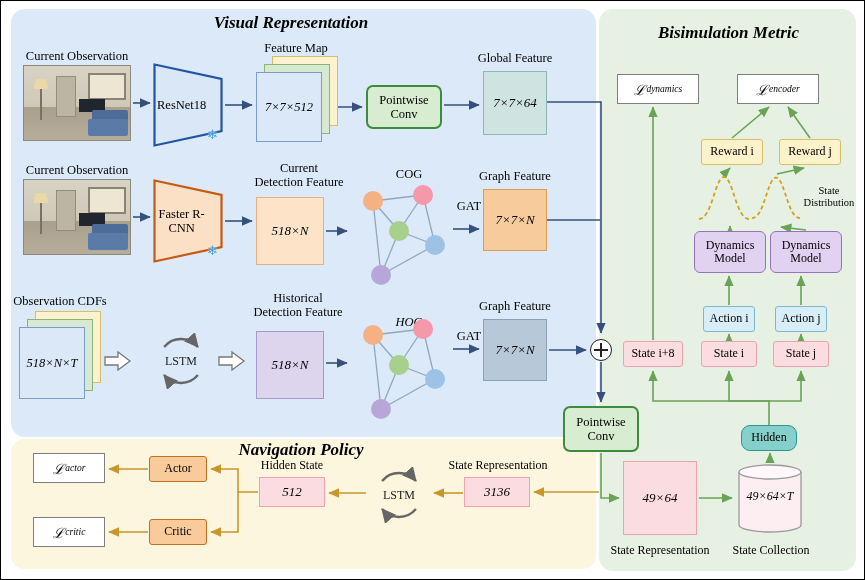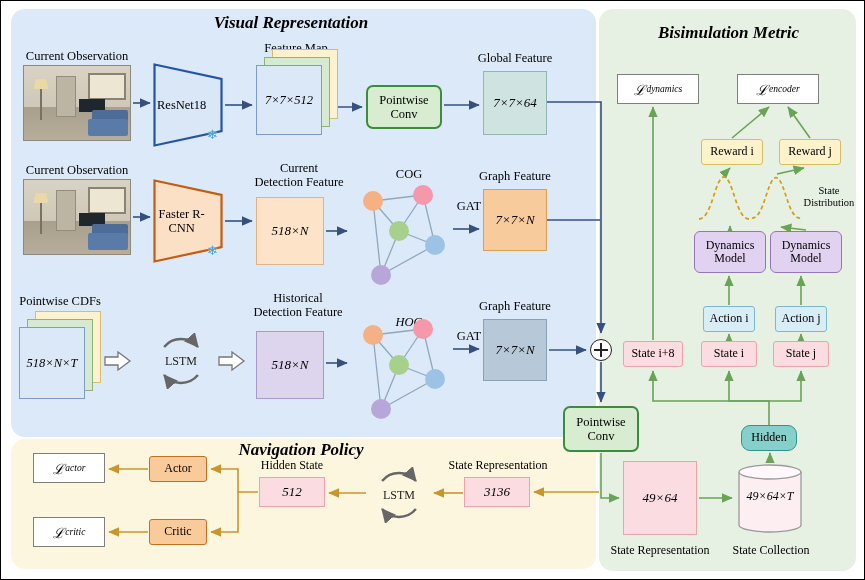--- a/index.html
+++ b/index.html
@@ -138,21 +138,21 @@
 
   <div class="trap" style="left:152px;top:62px;width:70px;height:84px;">
     <svg width="70" height="84" viewBox="0 0 70 84">
         <polygon points="1.5,1.5 68.5,16 68.5,68 1.5,82.5" fill="#d9e7f7" stroke="#2255a4" stroke-width="2.2"></polygon>
       </svg>
     <div class="tlabel">ResNet18</div>
   </div>
   <span class="snow" style="left:206px;top:126px;">❄</span>
 
   <div class="lbl" style="left:254px;top:40px;width:82px;">Feature Map</div>
-  <div class="stack abs" style="left:255px;top:48px;width:80px;height:86px;">
+  <div class="stack abs" style="left:255px;top:55px;width:80px;height:86px;">
     <div class="layer back" style="left:16px;top:0;width:66px;height:70px;"></div>
     <div class="layer mid" style="left:8px;top:8px;width:66px;height:70px;"></div>
     <div class="layer front" style="left:0;top:16px;width:66px;height:70px;">7×7×512</div>
   </div>
 
   <div class="conv" style="left:365px;top:84px;width:76px;height:44px;">Pointwise Conv</div>
 
   <div class="lbl" style="left:469px;top:50px;width:90px;">Global Feature</div>
   <div class="sq" style="left:482px;top:70px;width:64px;height:64px;background:#cfe3e1;border-color:#8fb8b2;">7×7×64</div>
 
@@ -197,21 +197,21 @@
       <circle cx="72" cy="12" r="10" fill="#f598a9"></circle>
     <circle cx="48" cy="48" r="10" fill="#a8d08d"></circle>
       <circle cx="84" cy="62" r="10" fill="#9cc3e5"></circle>
     <circle cx="30" cy="92" r="10" fill="#b7a7d8"></circle>
   </svg>
   <div class="lbl" style="left:446px;top:198px;width:44px;">GAT</div>
 
   <div class="lbl" style="left:469px;top:168px;width:90px;">Graph Feature</div>
   <div class="sq" style="left:482px;top:188px;width:64px;height:62px;background:#f8cb9d;border-color:#dd9d55;">7×7×N</div>
 
-  <div class="lbl" style="left:4px;top:293px;width:110px;">Pointwise CDFs</div>
+  <div class="lbl" style="left:4px;top:293px;width:110px;">Observation CDFs</div>
   <div class="stack abs" style="left:18px;top:310px;width:100px;height:88px;">
     <div class="layer back" style="left:16px;top:0;width:66px;height:72px;"></div>
     <div class="layer mid" style="left:8px;top:8px;width:66px;height:72px;"></div>
     <div class="layer front" style="left:0;top:16px;width:66px;height:72px;">518×N×T</div>
   </div>
 
   <div class="lstm" style="left:148px;top:328px;width:64px;height:64px;">
     <svg width="64" height="64" viewBox="0 0 64 64" fill="none" stroke="#666" stroke-width="2.4">
       <path d="M15.1,17.9 A22,22 0 0 1 48.9,17.9" marker-end="url(#agray)"></path>
       <path d="M48.9,46.1 A22,22 0 0 1 15.1,46.1" marker-end="url(#agray)"></path>

